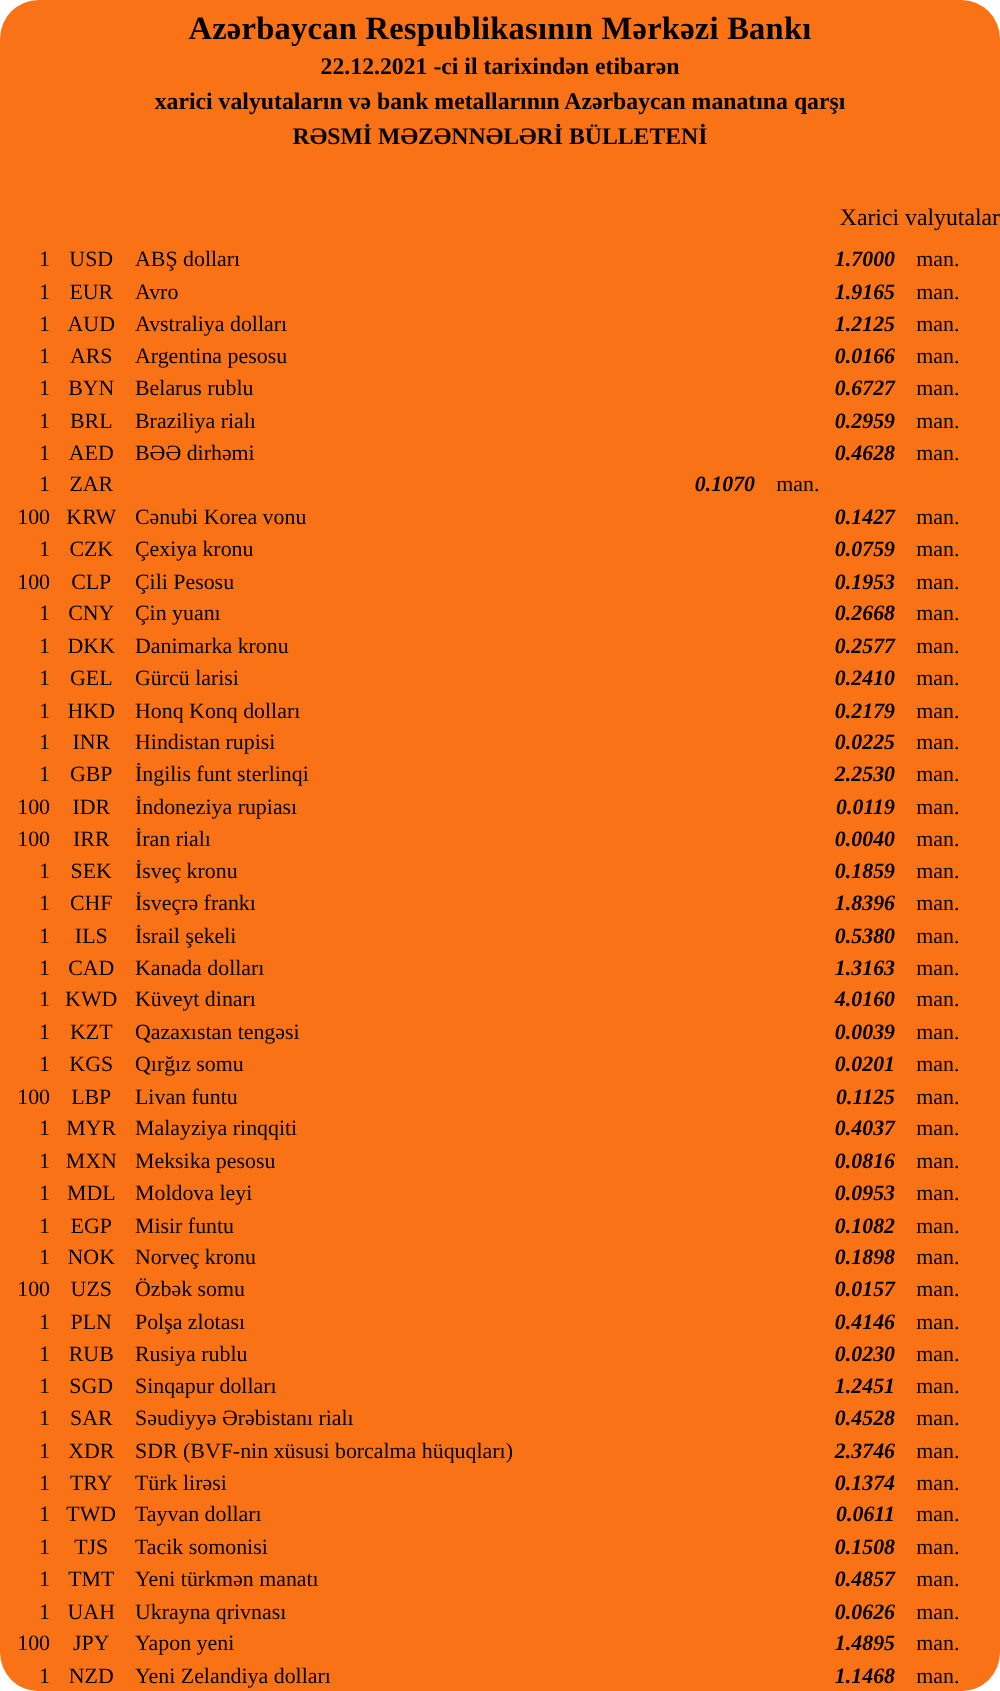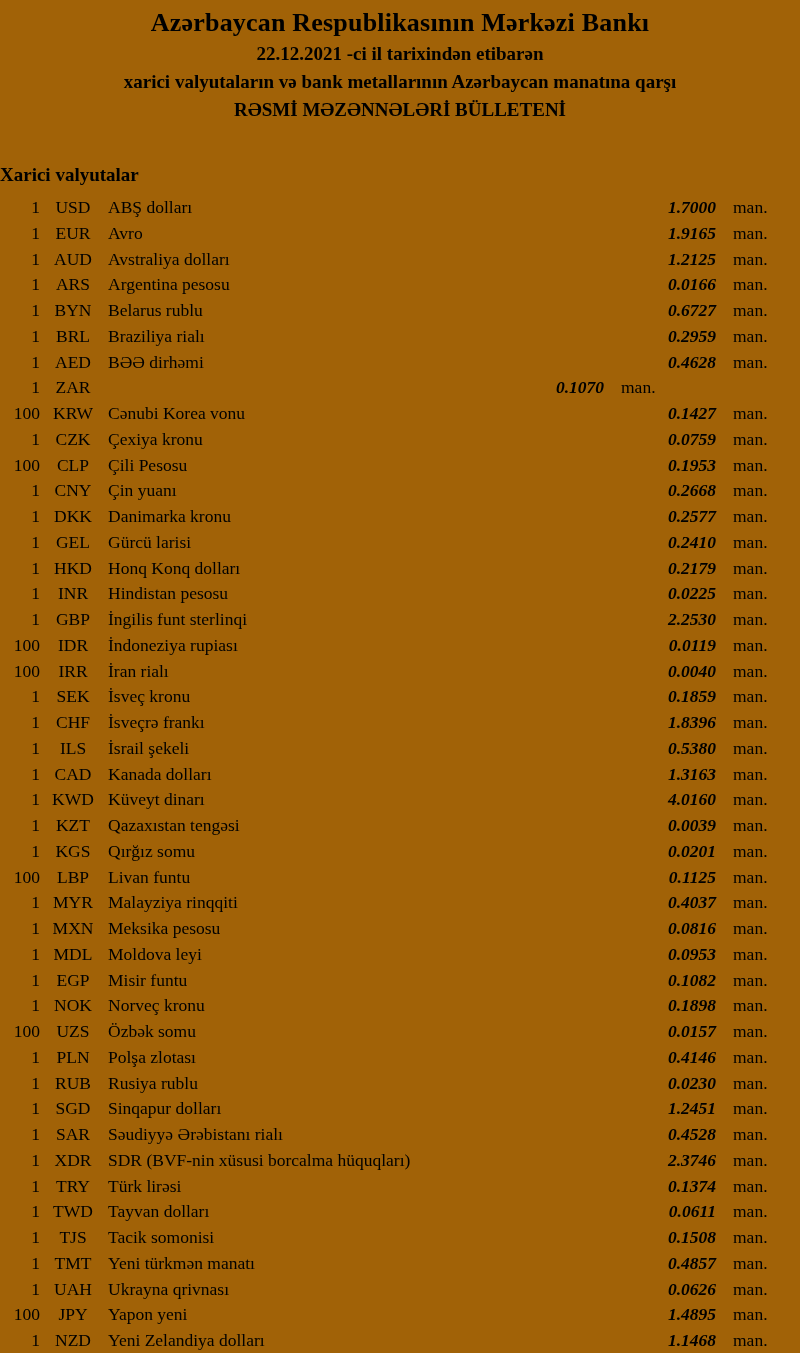--- a/index.html
+++ b/index.html
@@ -5,44 +5,45 @@
   html, body {
     margin: 0;
     padding: 0;
     background: #ffffff;
   }
   .page {
     position: relative;
     width: 800px;
     height: 1353px;
     margin: 0 auto;
-    background: #a16207;
+    background: #f97316;
     color: #000000;
     font-family: "Liberation Serif", "DejaVu Serif", serif;
     overflow: hidden;
+    border-radius: 31px;
   }
   .header {
     text-align: center;
     padding-top: 6px;
   }
   .doc-title {
     font-size: 26px;
     font-weight: bold;
     line-height: 34px;
     letter-spacing: 0.2px;
   }
   .h-line {
     font-size: 19px;
     font-weight: bold;
     line-height: 28px;
   }
   .section-title {
-    text-align: left;
+    text-align: right;
     font-size: 19px;
-    font-weight: bold;
+    font-weight: normal;
     line-height: 24px;
     margin-top: 39px;
   }
   .rates {
     margin-top: 8px;
   }
   .row {
     display: grid;
     grid-template-columns: 40px 66px 1fr 112px 50px;
     height: 25.75px;
@@ -188,21 +189,21 @@
     <span class="c-qty">1</span>
     <span class="c-code">HKD</span>
     <span class="c-name">Honq Konq dolları</span>
     <span class="c-rate">0.2179</span>
     <span class="c-unit">man.</span>
   </div>
 
   <div class="row">
     <span class="c-qty">1</span>
     <span class="c-code">INR</span>
-    <span class="c-name">Hindistan pesosu</span>
+    <span class="c-name">Hindistan rupisi</span>
     <span class="c-rate">0.0225</span>
     <span class="c-unit">man.</span>
   </div>
 
   <div class="row">
     <span class="c-qty">1</span>
     <span class="c-code">GBP</span>
     <span class="c-name">İngilis funt sterlinqi</span>
     <span class="c-rate">2.2530</span>
     <span class="c-unit">man.</span>

